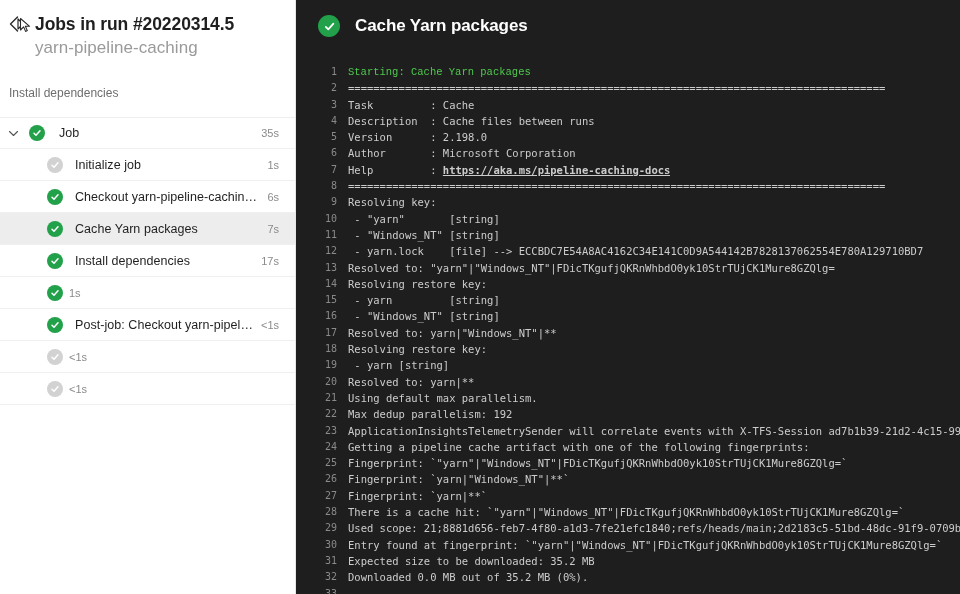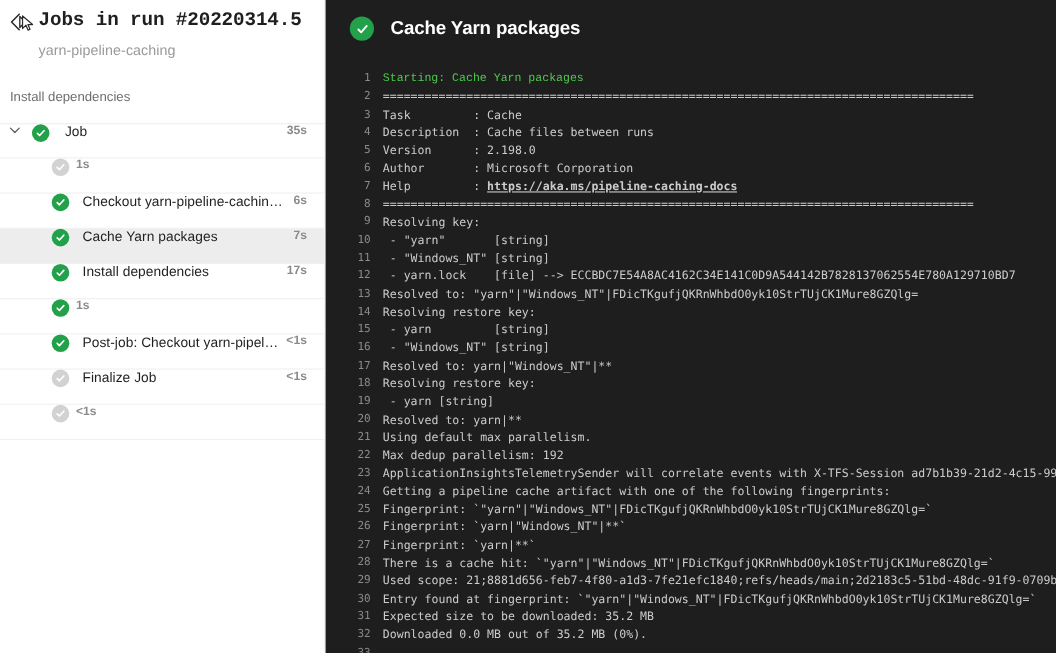--- a/index.html
+++ b/index.html
@@ -28,62 +28,61 @@
     position: relative;
     flex: 0 0 296px;
     border-right: 1px solid #e6e6e6;
     box-sizing: border-box;
   }
   .sb-header {
     padding: 9px 0 0 0;
   }
   .sb-title-row {
     display: flex;
-    align-items: flex-start;
+    align-items: flex-end;
     padding-left: 7px;
     height: 26px;
-    font-family: Liberation Mono, monospace;
   }
   .back-icon {
     width: 26px;
     height: 22px;
     flex: 0 0 26px;
     position: relative;
     display: block;
   }
   .sb-title {
     font-size: 17.5px;
     font-weight: bold;
     color: #1f1f1f;
     letter-spacing: -0.1px;
     white-space: nowrap;
     margin-left: 2px;
   }
   .sb-subtitle {
-    font-size: 13px;
+    font-size: 17px;
     color: #9a9a9a;
     padding-left: 35px;
     margin-top: 3px;
     letter-spacing: 0.05px;
   }
   .sb-section-label {
     font-size: 12px;
     color: #6e6e6e;
     padding-left: 9px;
     margin-top: 28px;
   }
 
   .sb-list {
     margin-top: 17px;
     border-top: 1px solid #eeeeee;
   }
   .sb-row {
     height: 32px;
     display: flex;
-    align-items: flex-start;
+    align-items: center;
     border-bottom: 1px solid #f0f0f0;
     box-sizing: border-box;
     position: relative;
     font-size: 12.5px;
     color: #1f1f1f;
     cursor: default;
   }
   .sb-row.job {
     height: 31px;
   }
@@ -122,21 +121,20 @@
     flex: 1 1 auto;
     letter-spacing: 0.05px;
   }
   .sb-row.job .sb-label { margin-left: 14px; }
   .sb-dur {
     font-size: 11px;
     color: #8a8a8a;
     margin-right: 16px;
     flex: 0 0 auto;
     padding-left: 6px;
-    font-weight: bold;
   }
 
   
   .logpane {
     flex: 1 1 auto;
     height: 594px;
     background: #1e1e1e;
     position: relative;
     overflow: hidden;
   }
@@ -235,20 +233,21 @@
         <span class="sb-label">Job</span>
         <span class="sb-dur">35s</span>
       </div>
       <div id="task-rows">
           <div class="sb-row child">
             <span class="sb-status skip">
               <svg width="10" height="10" viewBox="0 0 10 10">
                 <path d="M2 5.2 L4 7.2 L8 2.8" fill="none" stroke="#ffffff" stroke-width="1.5" stroke-linecap="round" stroke-linejoin="round"></path>
               </svg>
             </span>
+            <span class="sb-label">Initialize job</span>
             <span class="sb-dur">1s</span>
           </div>
           <div class="sb-row child">
             <span class="sb-status ok">
               <svg width="10" height="10" viewBox="0 0 10 10">
                 <path d="M2 5.2 L4 7.2 L8 2.8" fill="none" stroke="#ffffff" stroke-width="1.5" stroke-linecap="round" stroke-linejoin="round"></path>
               </svg>
             </span>
             <span class="sb-label">Checkout yarn-pipeline-caching@...</span>
             <span class="sb-dur">6s</span>
@@ -287,21 +286,20 @@
             </span>
             <span class="sb-label">Post-job: Checkout yarn-pipelin...</span>
             <span class="sb-dur">&lt;1s</span>
           </div>
           <div class="sb-row child">
             <span class="sb-status skip">
               <svg width="10" height="10" viewBox="0 0 10 10">
                 <path d="M2 5.2 L4 7.2 L8 2.8" fill="none" stroke="#ffffff" stroke-width="1.5" stroke-linecap="round" stroke-linejoin="round"></path>
               </svg>
             </span>
-            <span class="sb-label">Finalize Job</span>
             <span class="sb-dur">&lt;1s</span>
           </div>
           <div class="sb-row child">
             <span class="sb-status skip">
               <svg width="10" height="10" viewBox="0 0 10 10">
                 <path d="M2 5.2 L4 7.2 L8 2.8" fill="none" stroke="#ffffff" stroke-width="1.5" stroke-linecap="round" stroke-linejoin="round"></path>
               </svg>
             </span>
             <span class="sb-dur">&lt;1s</span>
           </div>

